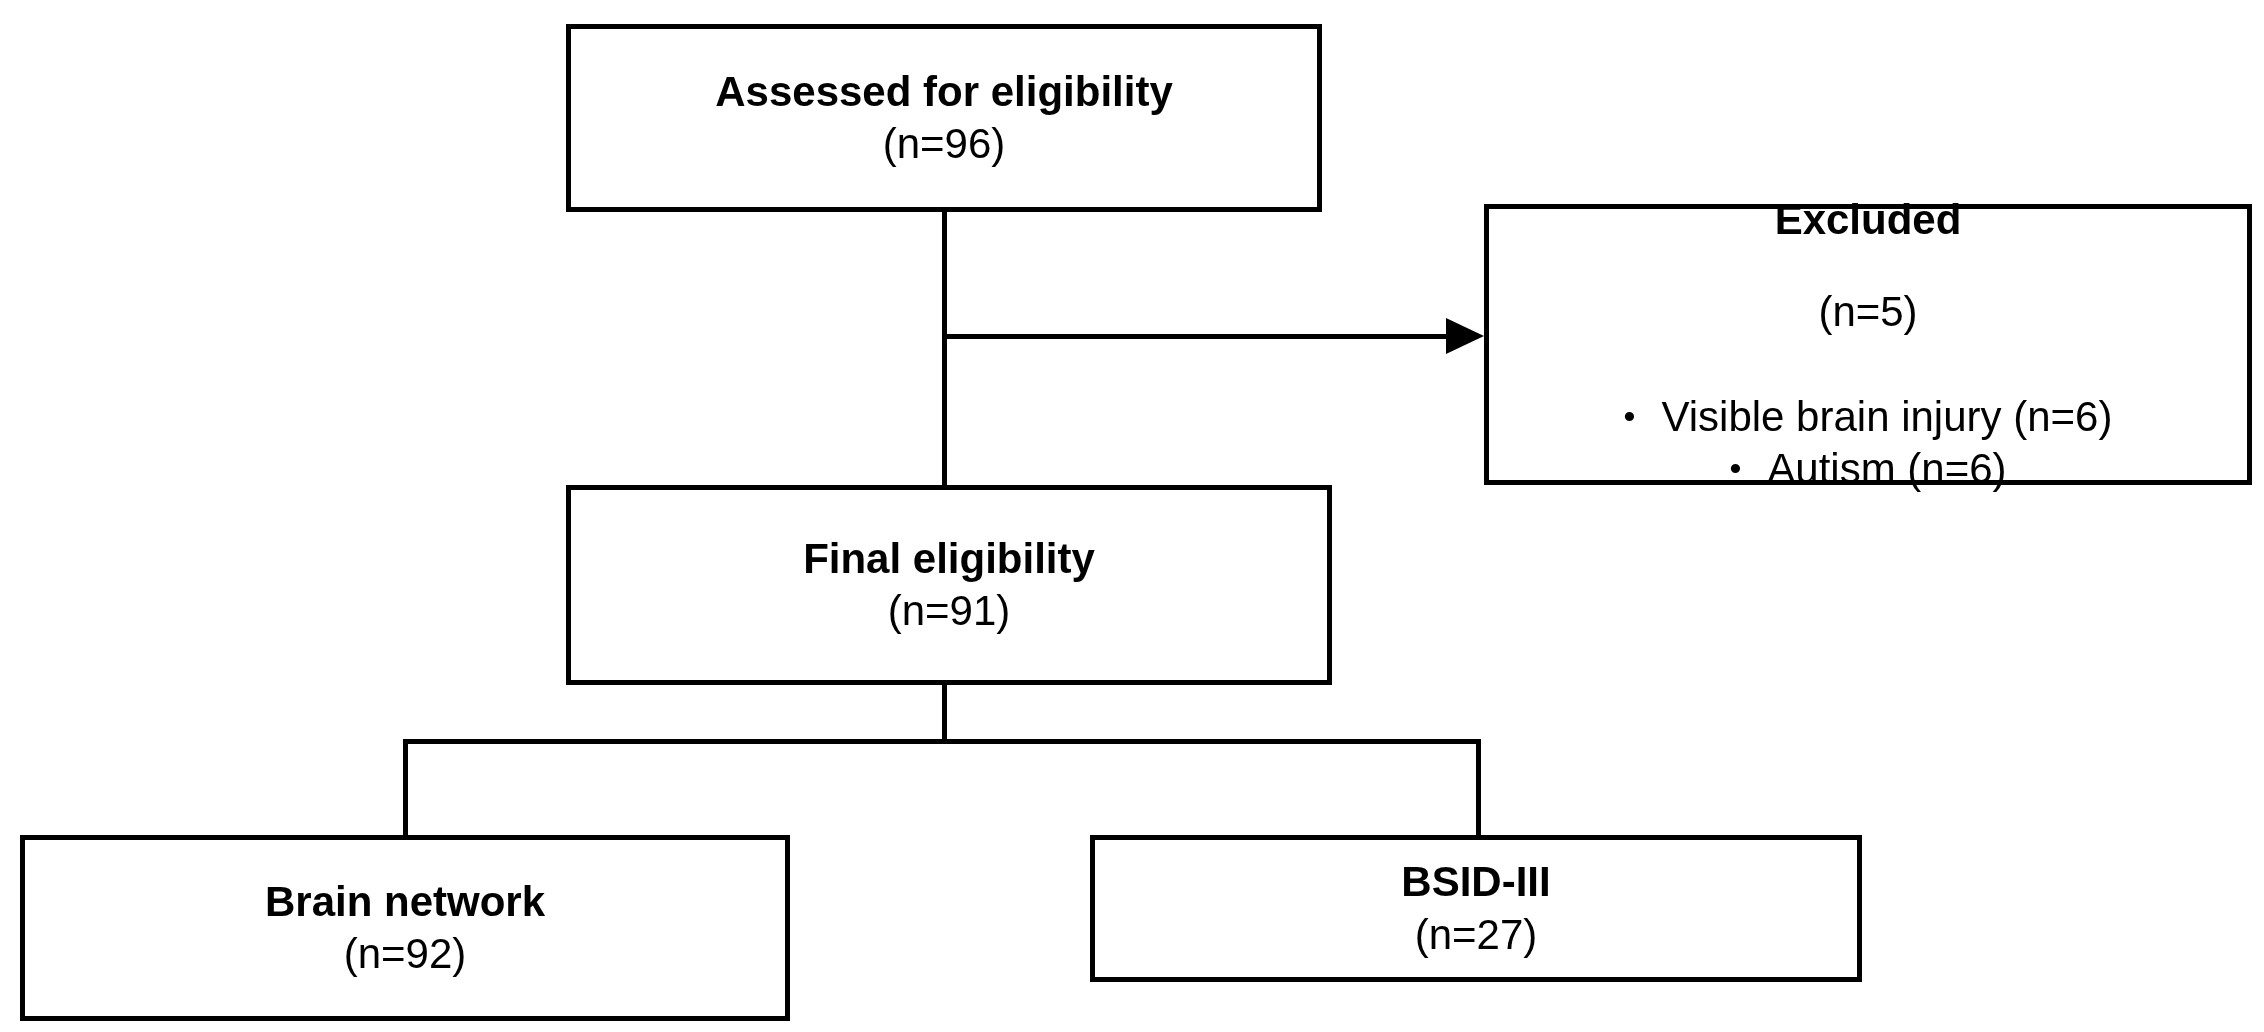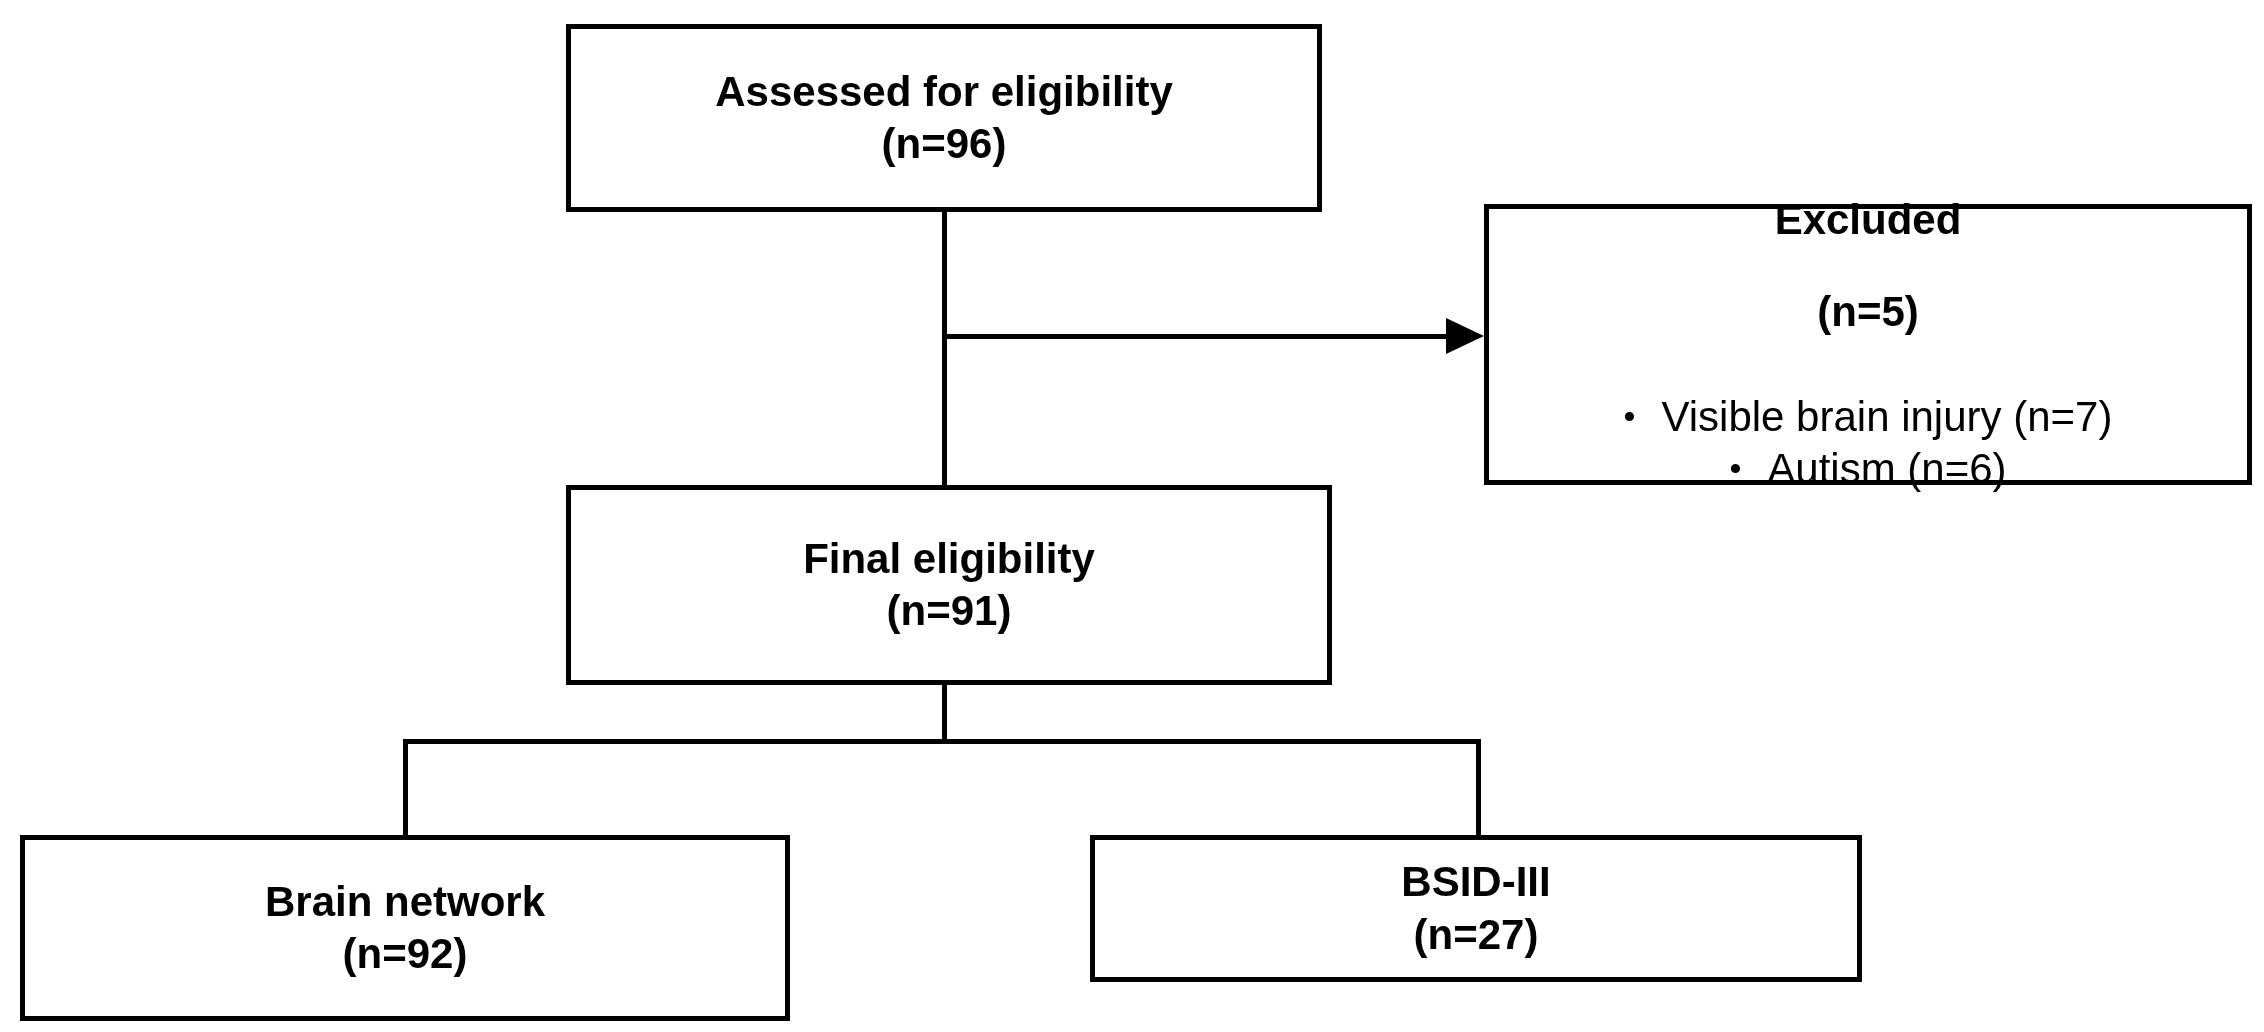--- a/index.html
+++ b/index.html
@@ -14,21 +14,21 @@
   }
   
   .node{
     position:absolute;box-sizing:border-box;
     border:5px solid #000000;background:#ffffff;
     display:flex;flex-direction:column;
     align-items:center;justify-content:center;
     text-align:center;
   }
   .node-title{font-size:42px;font-weight:700;line-height:1.25;}
-  .node-count{font-size:42px;font-weight:700;line-height:1.25;}
+  .node-count{font-size:42px;font-weight:400;line-height:1.25;}
   #box-assessed{left:566px;top:14px;width:756px;height:188px;}
   #box-excluded{left:1484px;top:194px;width:768px;height:281px;gap:40px;}
   #box-final{left:566px;top:475px;width:766px;height:200px;}
   #box-brain{left:20px;top:825px;width:770px;height:186px;justify-content:center;}
   #box-bsid{left:1090px;top:825px;width:772px;height:147px;}
   
   .bullet-list{margin-top:12px;display:flex;flex-direction:column;align-items:center;}
   .bullet-row{display:flex;align-items:baseline;justify-content:center;gap:26px;
               font-size:42px;font-weight:400;line-height:1.25;}
   .bullet-marker{font-size:34px;position:relative;top:-3px;}
@@ -55,21 +55,21 @@
     <div class="node-title">Assessed for eligibility</div>
     <div class="node-count">(n=96)</div>
   </div>
 
   <div class="node" id="box-excluded">
     <div class="node-title">Excluded</div>
     <div class="node-count">(n=5)</div>
     <div class="bullet-list">
       <div class="bullet-row">
         <span class="bullet-marker">•</span>
-        <span>Visible brain injury (n=7)</span>
+        <span>Visible brain injury (n=6)</span>
       </div>
       <div class="bullet-row">
         <span class="bullet-marker">•</span>
         <span>Autism (n=6)</span>
       </div>
     </div>
   </div>
 
   <div class="node" id="box-final">
     <div class="node-title">Final eligibility</div>

